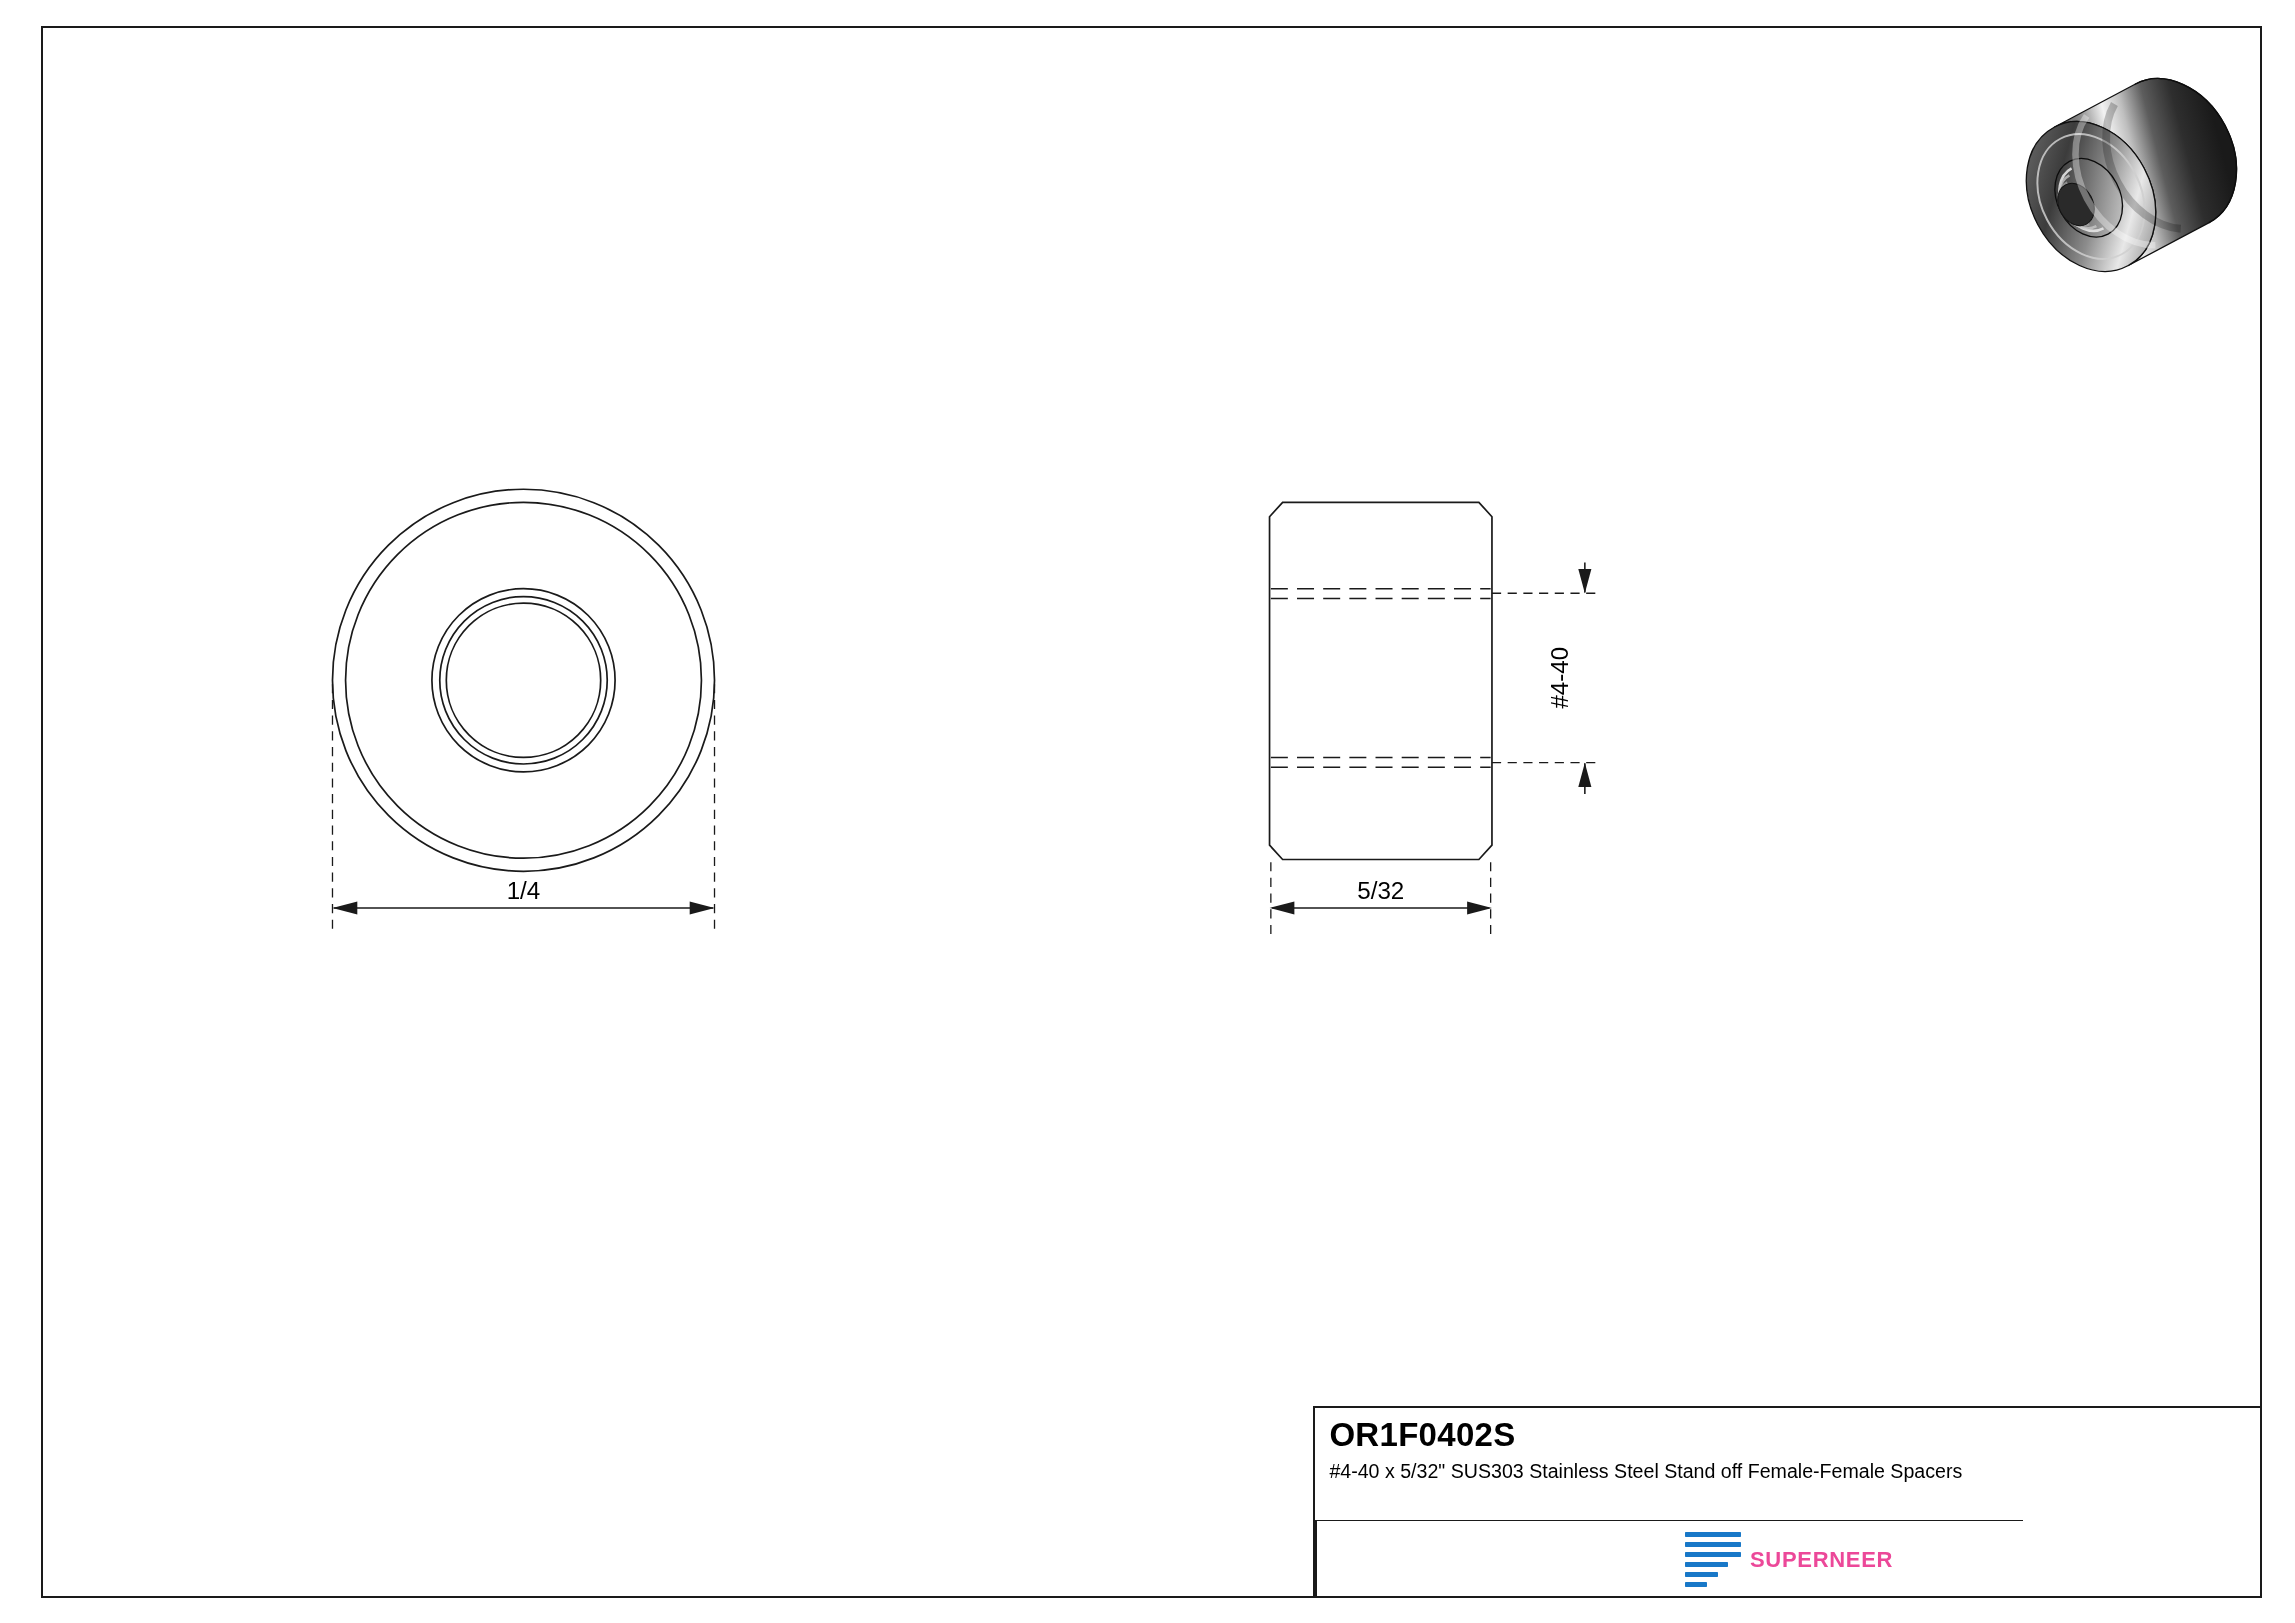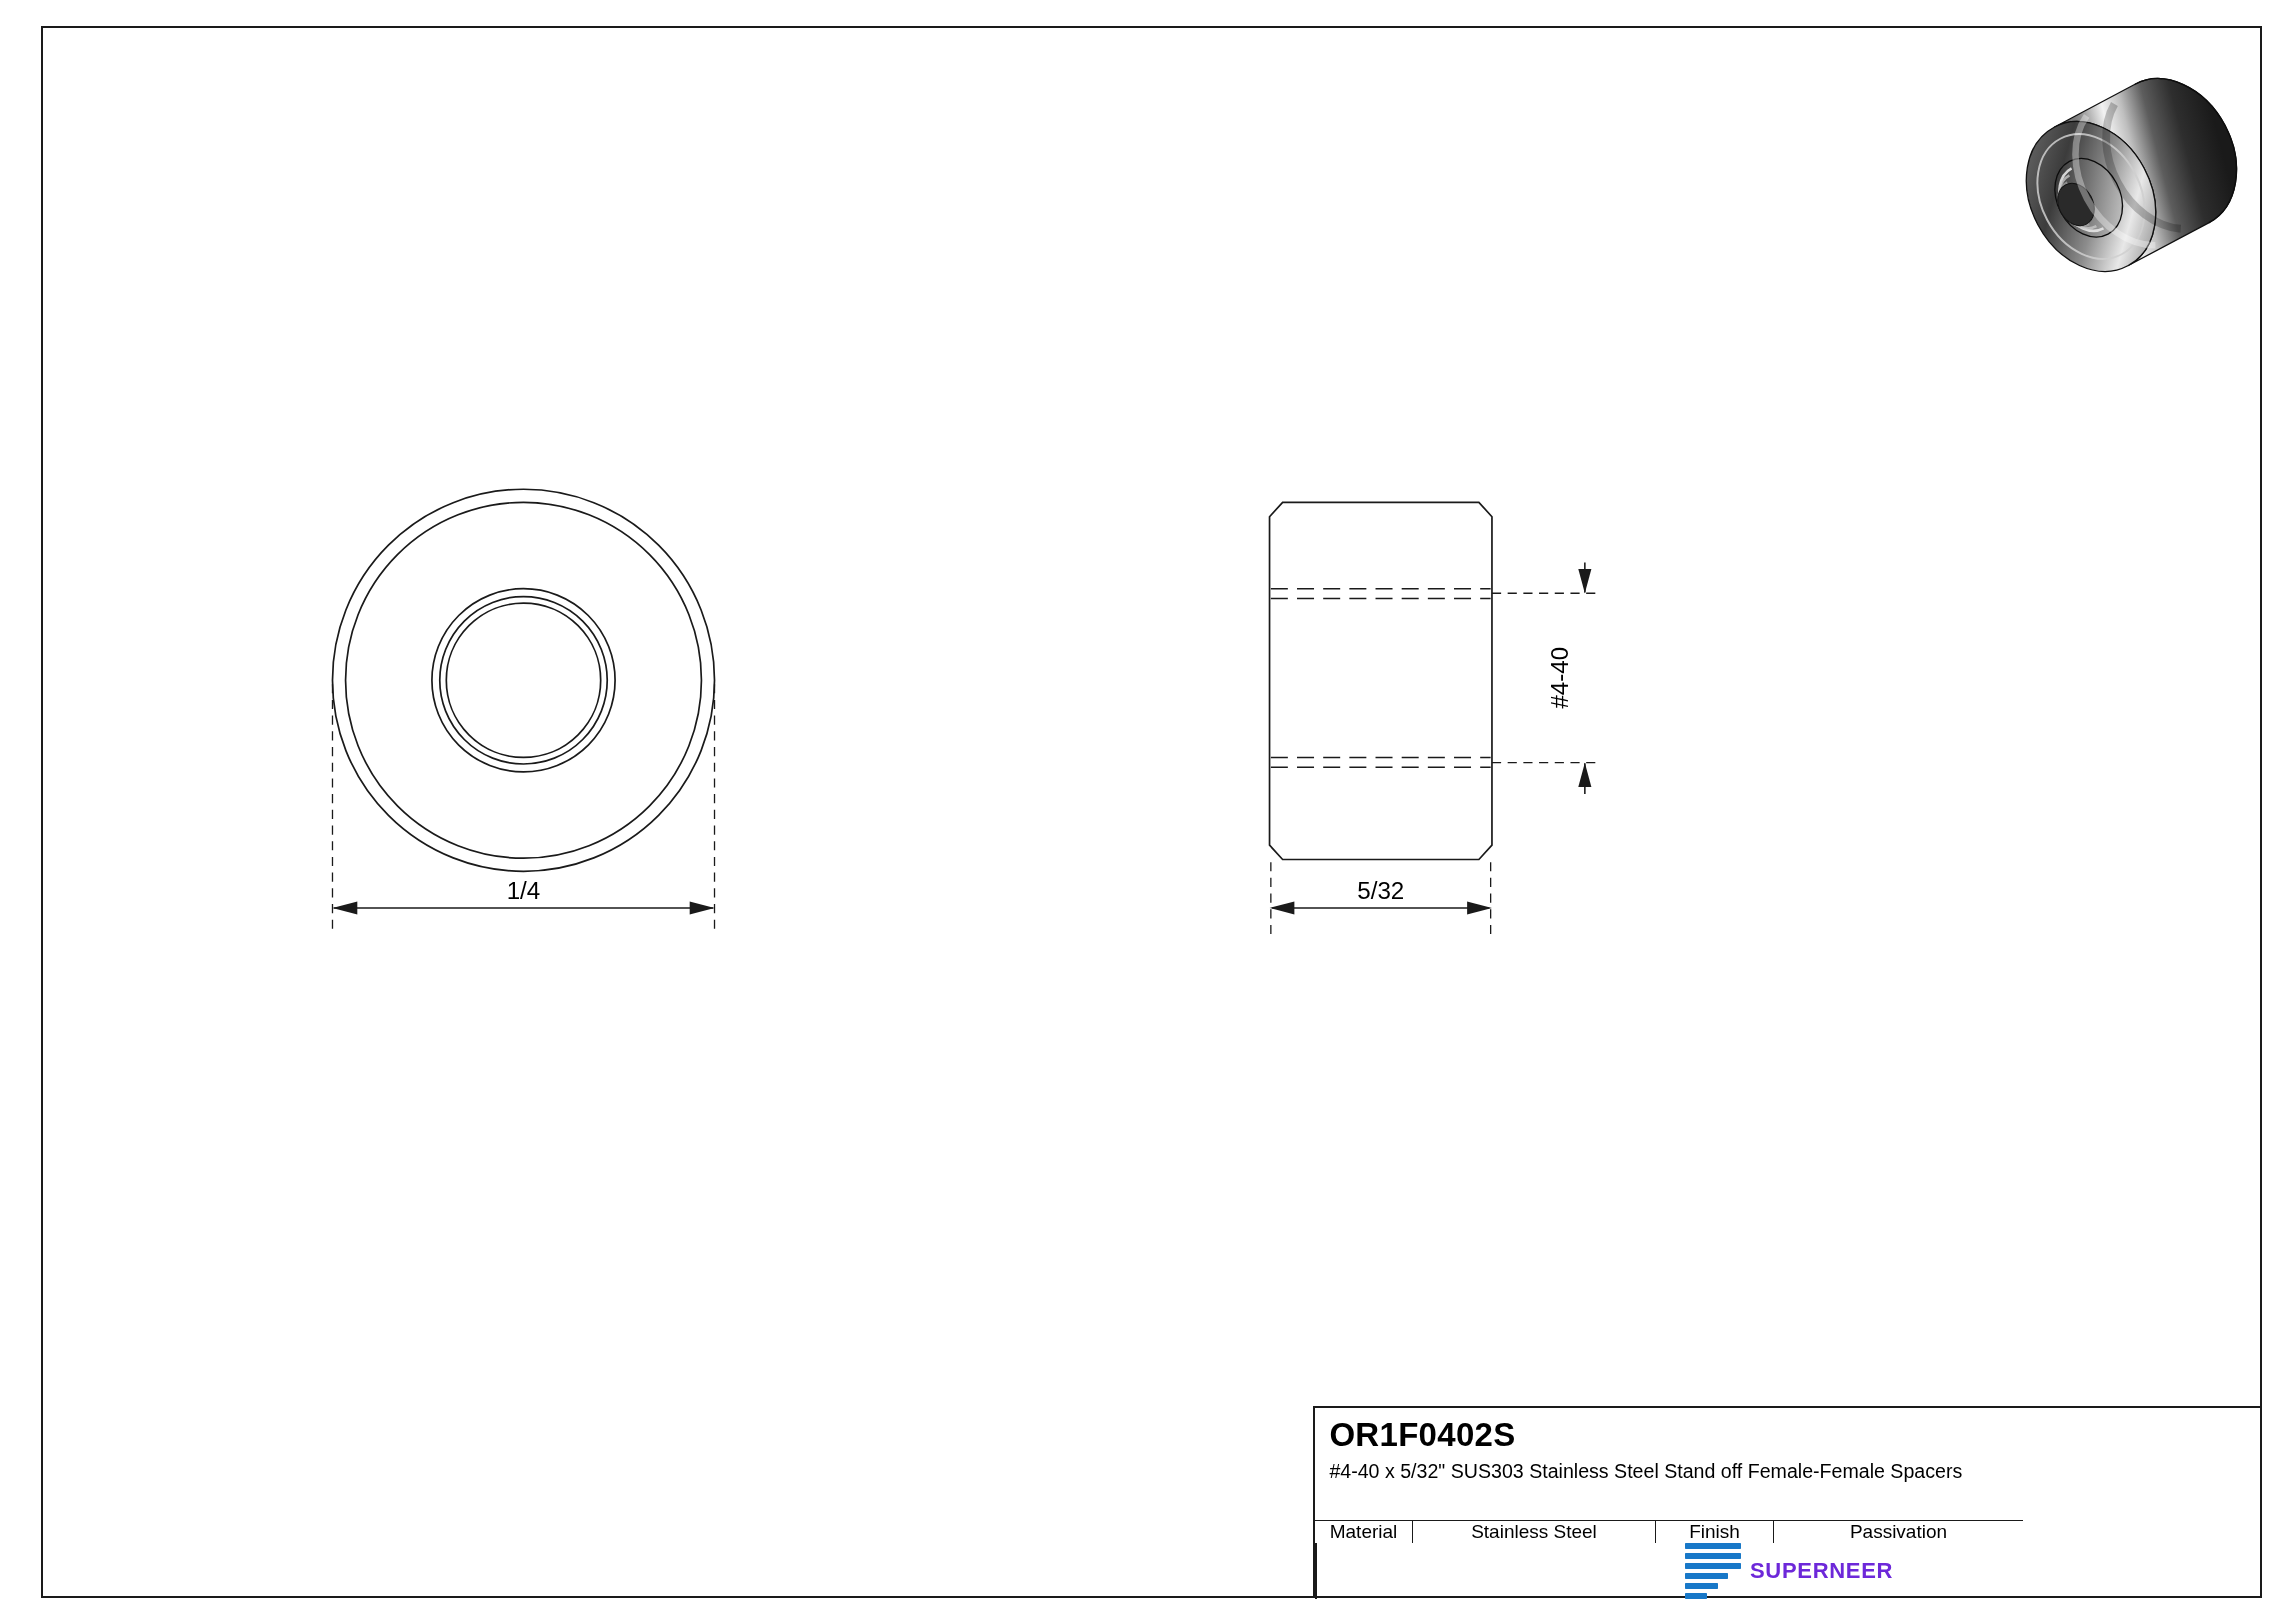--- a/index.html
+++ b/index.html
@@ -154,21 +154,21 @@
     align-items: flex-start;
   }
   .logo-bar {
     height: 5.9px;
     background: #1878c8;
     border-radius: 0.7px;
   }
   .logo-text {
     font-size: 22px;
     font-weight: bold;
-    color: #6d28d9;
+    color: #ec4899;
     letter-spacing: 0.7px;
   }
 </style>
 </head>
 <body>
 
 <div id="sheet">
 
   <div class="frame"></div>
 
@@ -286,26 +286,20 @@
       <polygon points="350,648 312,638 312,658" fill="#1a1a1a"></polygon>
       <text class="dimtext" x="180" y="634" text-anchor="middle">5/32</text>
     </svg>
   </div>
 
   <div class="titleblock">
     <div class="tb-left">
       <div class="tb-code">OR1F0402S</div>
       <div class="tb-desc">#4-40 x 5/32" SUS303 Stainless Steel Stand off  Female-Female Spacers</div>
       <div class="tb-table">
-        <div class="tb-row">
-          <div class="tb-cell c1">Material</div>
-          <div class="tb-cell c2">Stainless Steel</div>
-          <div class="tb-cell c3">Finish</div>
-          <div class="tb-cell c4">Passivation</div>
-        </div>
       </div>
     </div>
     <div class="tb-right">
       <div class="logo-wrap">
         <div class="logo-mark">
           <div class="logo-bar" style="width:56px"></div>
           <div class="logo-bar" style="width:56px"></div>
           <div class="logo-bar" style="width:56px"></div>
           <div class="logo-bar" style="width:43px"></div>
           <div class="logo-bar" style="width:33px"></div>

